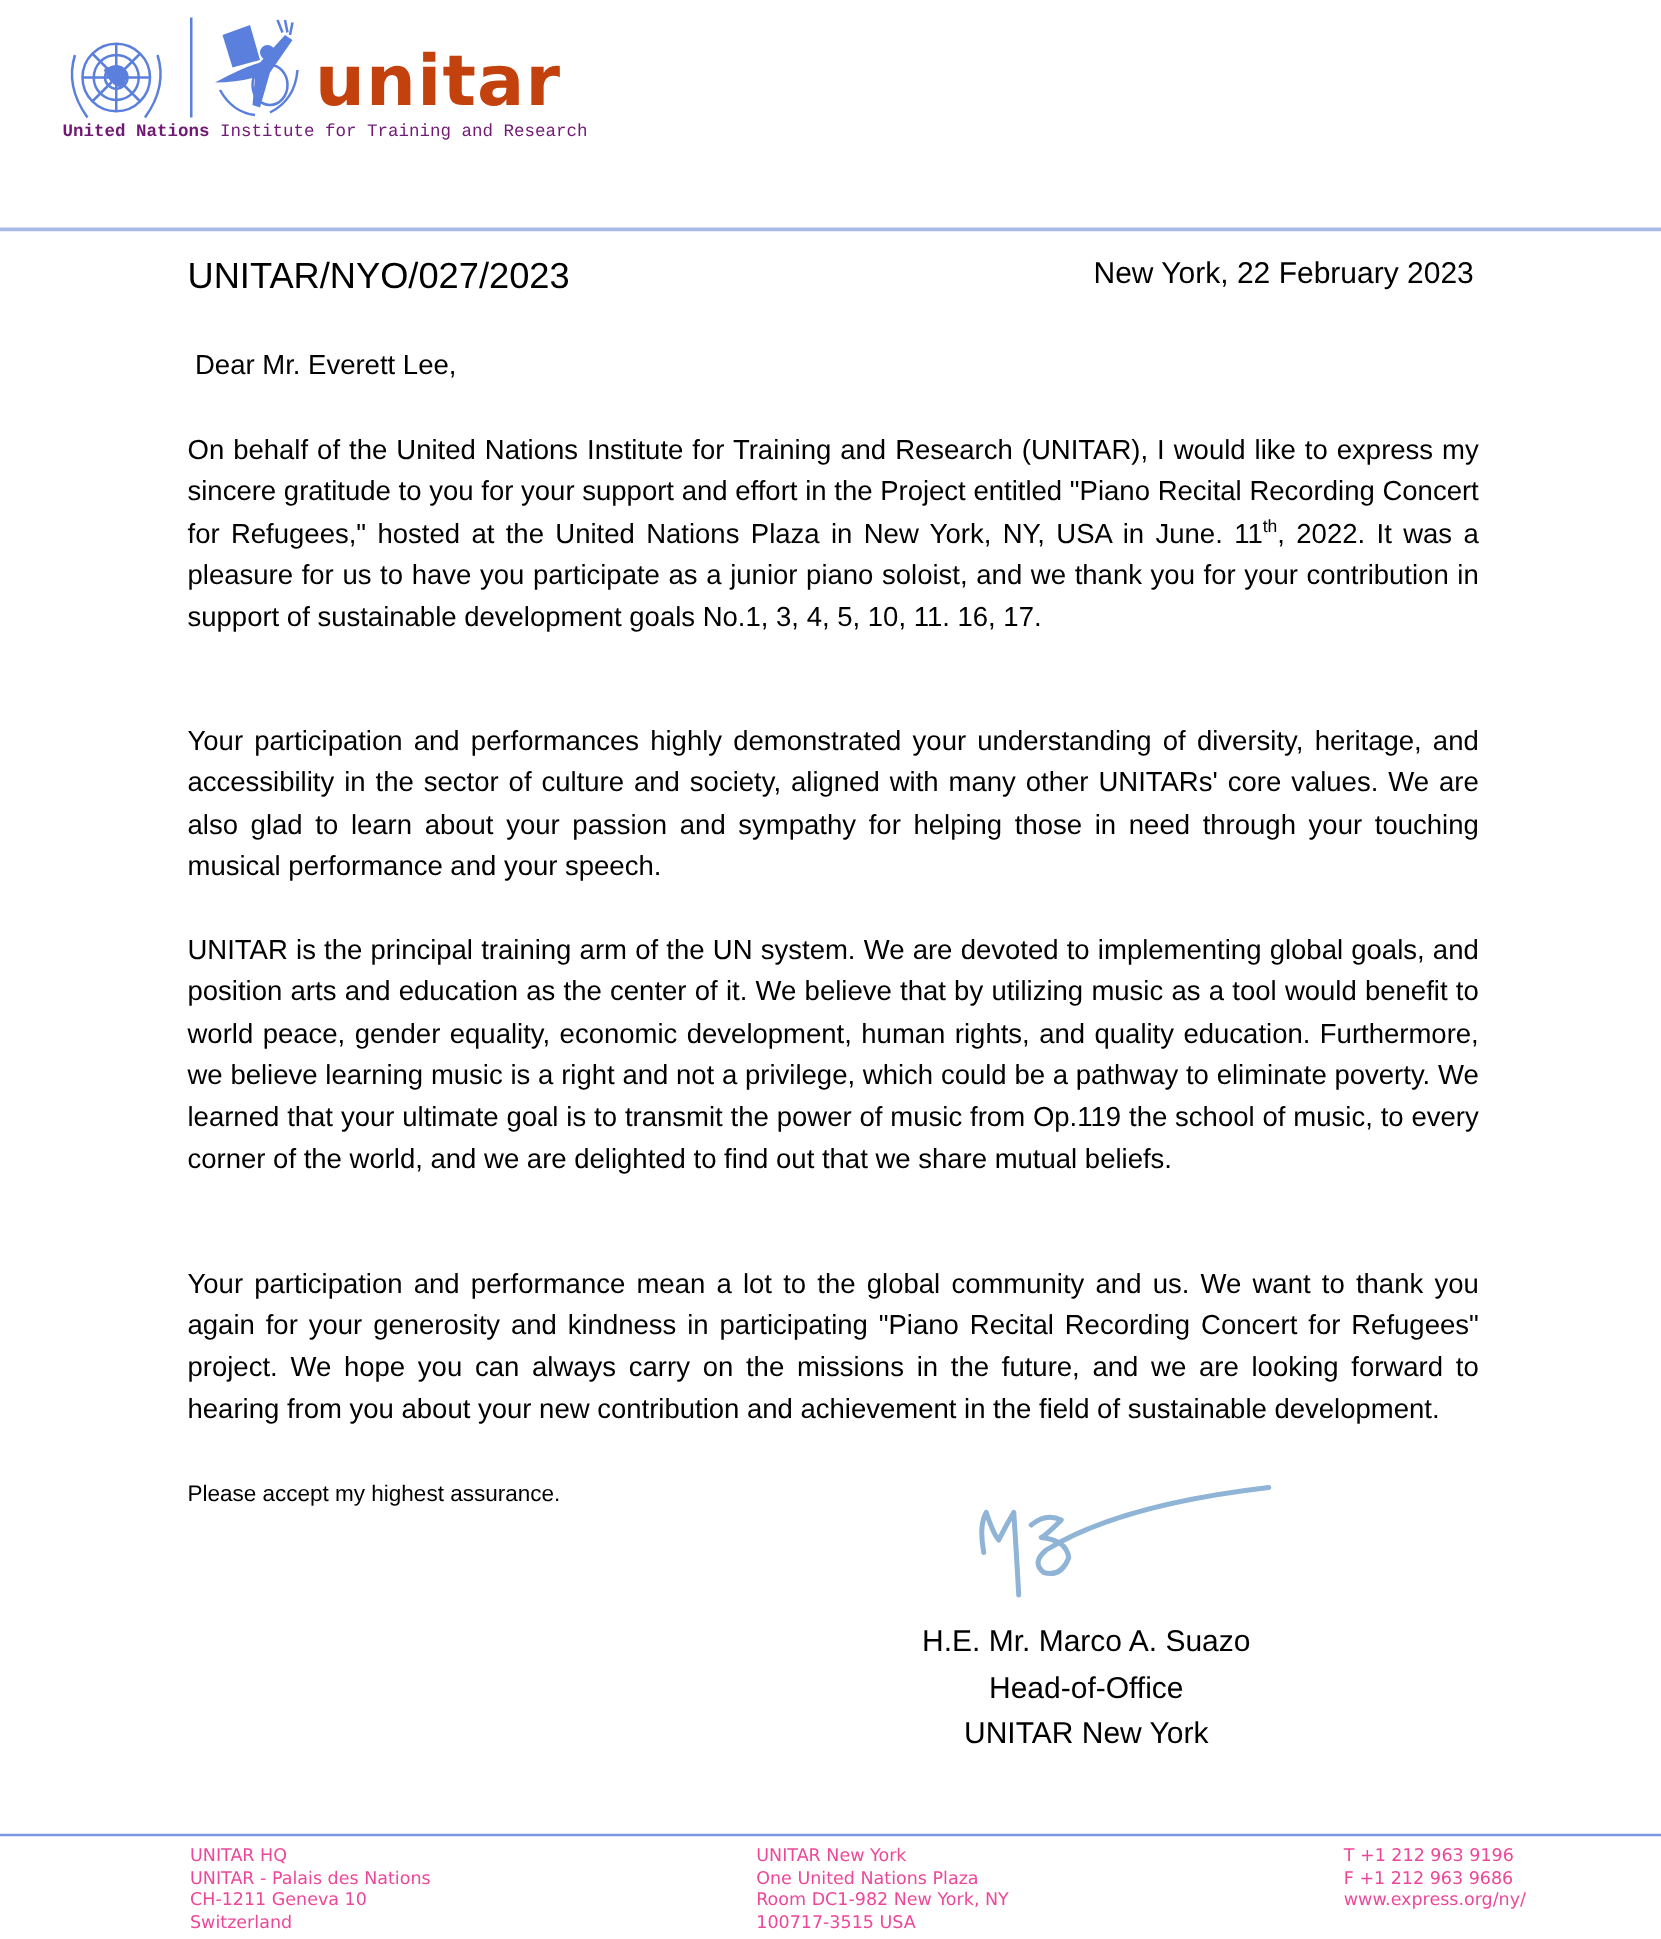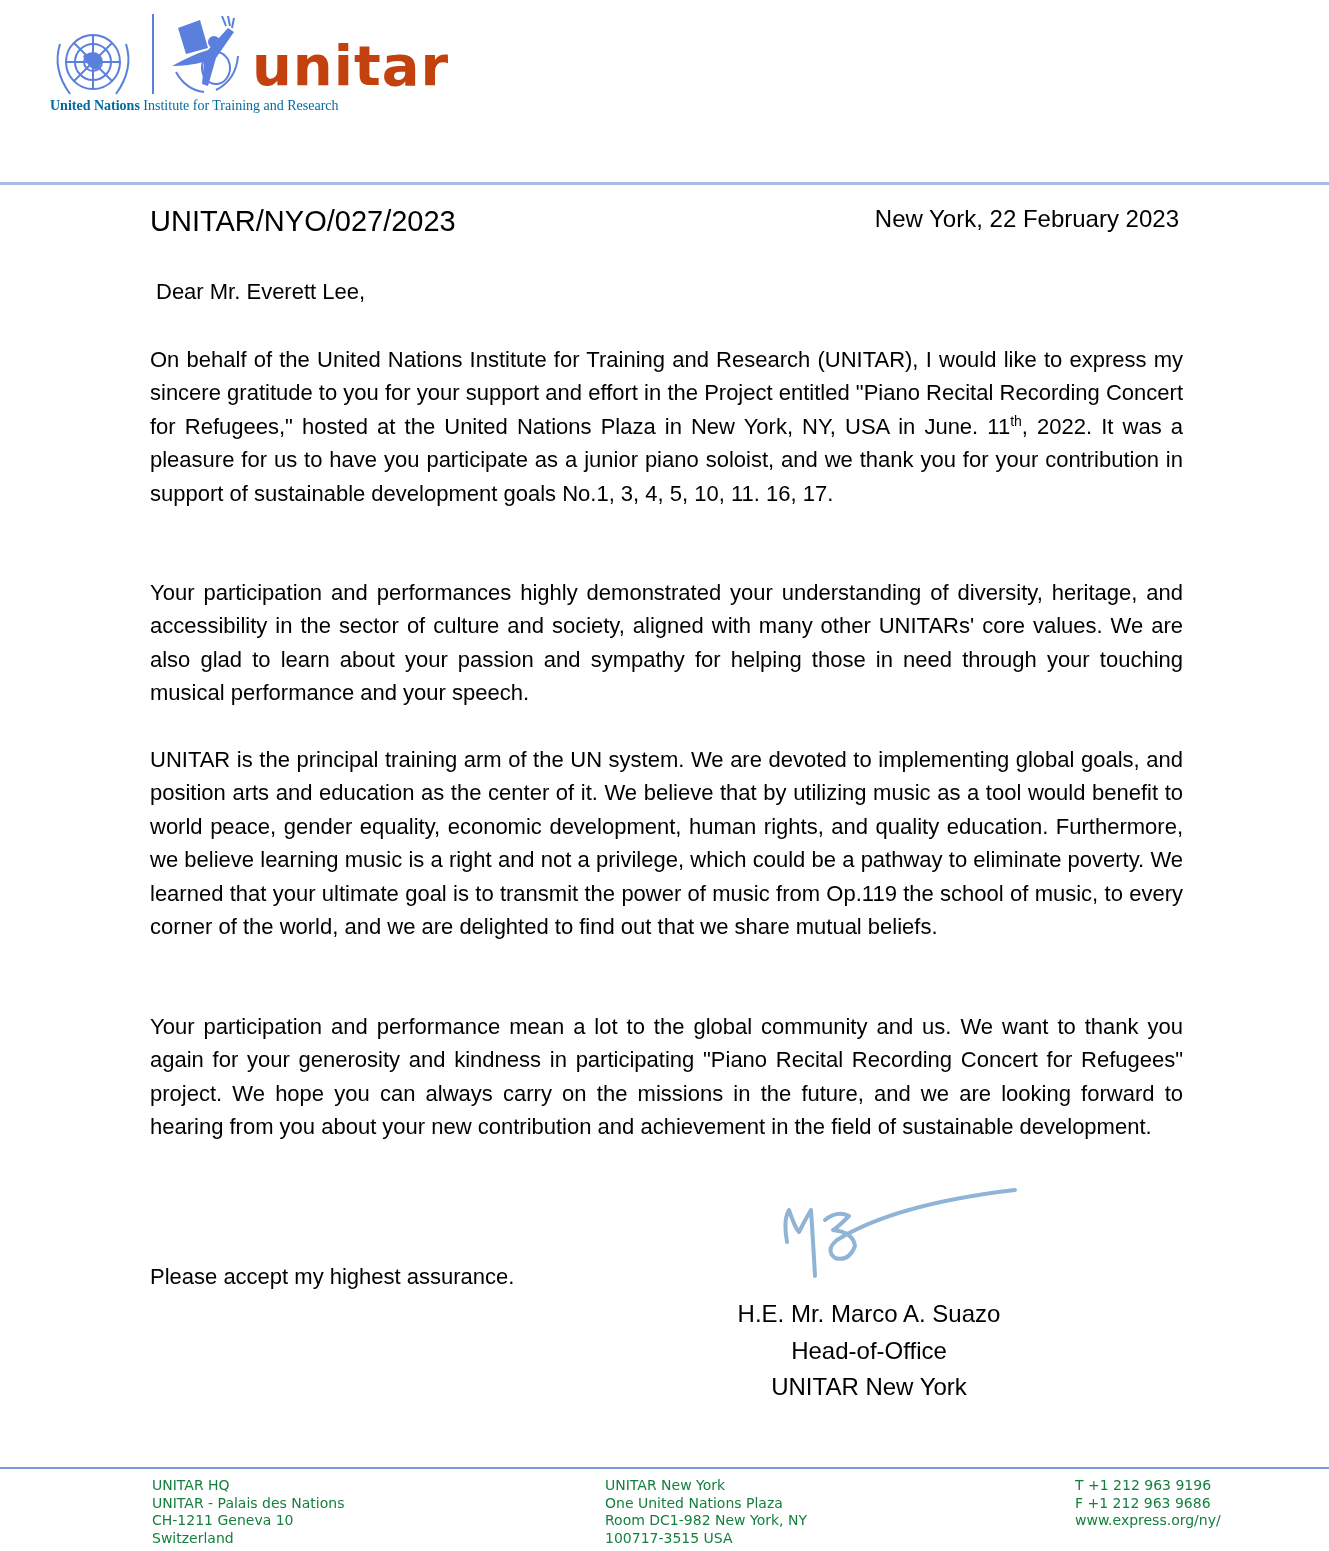--- a/index.html
+++ b/index.html
@@ -2,38 +2,38 @@
 <html><head>
 <meta charset="utf-8">
 <style>
   html, body { margin:0; padding:0; background:#ffffff; }
   body { width:1329px; height:1551px; position:relative; overflow:hidden; font-family:"Liberation Sans", sans-serif; color:#000; }
   .logo { position:absolute; left:48px; top:10px; width:400px; height:110px; }
   .logo-emblem { position:absolute; left:2px; top:14px; width:86px; height:80px; }
   .logo-divider { position:absolute; left:104px; top:4px; width:2px; height:80px; background:#5b7fdc; }
   .logo-mark { position:absolute; left:116px; top:4px; width:82px; height:82px; }
   .logo-word { position:absolute; left:204px; top:26px; font-family:"DejaVu Sans", sans-serif; font-weight:bold; font-size:56px; color:#c2410c; letter-spacing:1px; line-height:60px; }
-  .logo-tag { position:absolute; left:2px; top:88px; font-family:Liberation Serif, serif; font-size:14px; color:#0369a1; white-space:nowrap; }
+  .logo-tag { position:absolute; left:2px; top:88px; font-family:Liberation Mono, monospace; font-size:14px; color:#701a75; white-space:nowrap; }
   .logo-tag b { font-weight:bold; }
   .rule { position:absolute; left:0; width:1329px; height:3px; background:#a9b9e6; }
   .rule.top { top:182px; }
   .rule.bottom { top:1467px; height:2px; background:#7c97e0; }
   .ref { position:absolute; left:150px; top:205px; font-size:29px; }
   .date { position:absolute; right:150px; top:205px; font-size:24px; }
   .salutation { position:absolute; left:156px; top:279px; font-size:22px; }
   .para { position:absolute; left:150px; width:1033px; font-size:22px; line-height:33.4px; text-align:justify; }
   .p1 { top:343px; }
   .p2 { top:576px; }
   .p3 { top:743px; }
   .p4 { top:1010px; }
-  .closing { position:absolute; left:150px; top:1264px; font-size:22px; }
+  .closing { position:absolute; left:150px; top:1185px; font-size:18px; }
   sup { font-size:14px; line-height:0; }
   .signature { position:absolute; left:775px; top:1180px; width:250px; height:105px; }
   .sig-block { position:absolute; left:700px; top:1296px; width:338px; text-align:center; font-size:24px; line-height:36.5px; }
-  .footer-col { position:absolute; top:1477px; font-family:"DejaVu Sans", sans-serif; font-size:14px; line-height:17.5px; color:#15803d; }
+  .footer-col { position:absolute; top:1477px; font-family:"DejaVu Sans", sans-serif; font-size:14px; line-height:17.5px; color:#ec4899; }
   .fc1 { left:152px; }
   .fc2 { left:605px; }
   .fc3 { left:1075px; }
 </style>
 </head>
 <body>
 
 <div class="logo">
   <svg class="logo-emblem" viewBox="0 0 86 80">
     <g fill="none" stroke="#5b7fdc" stroke-width="2">

